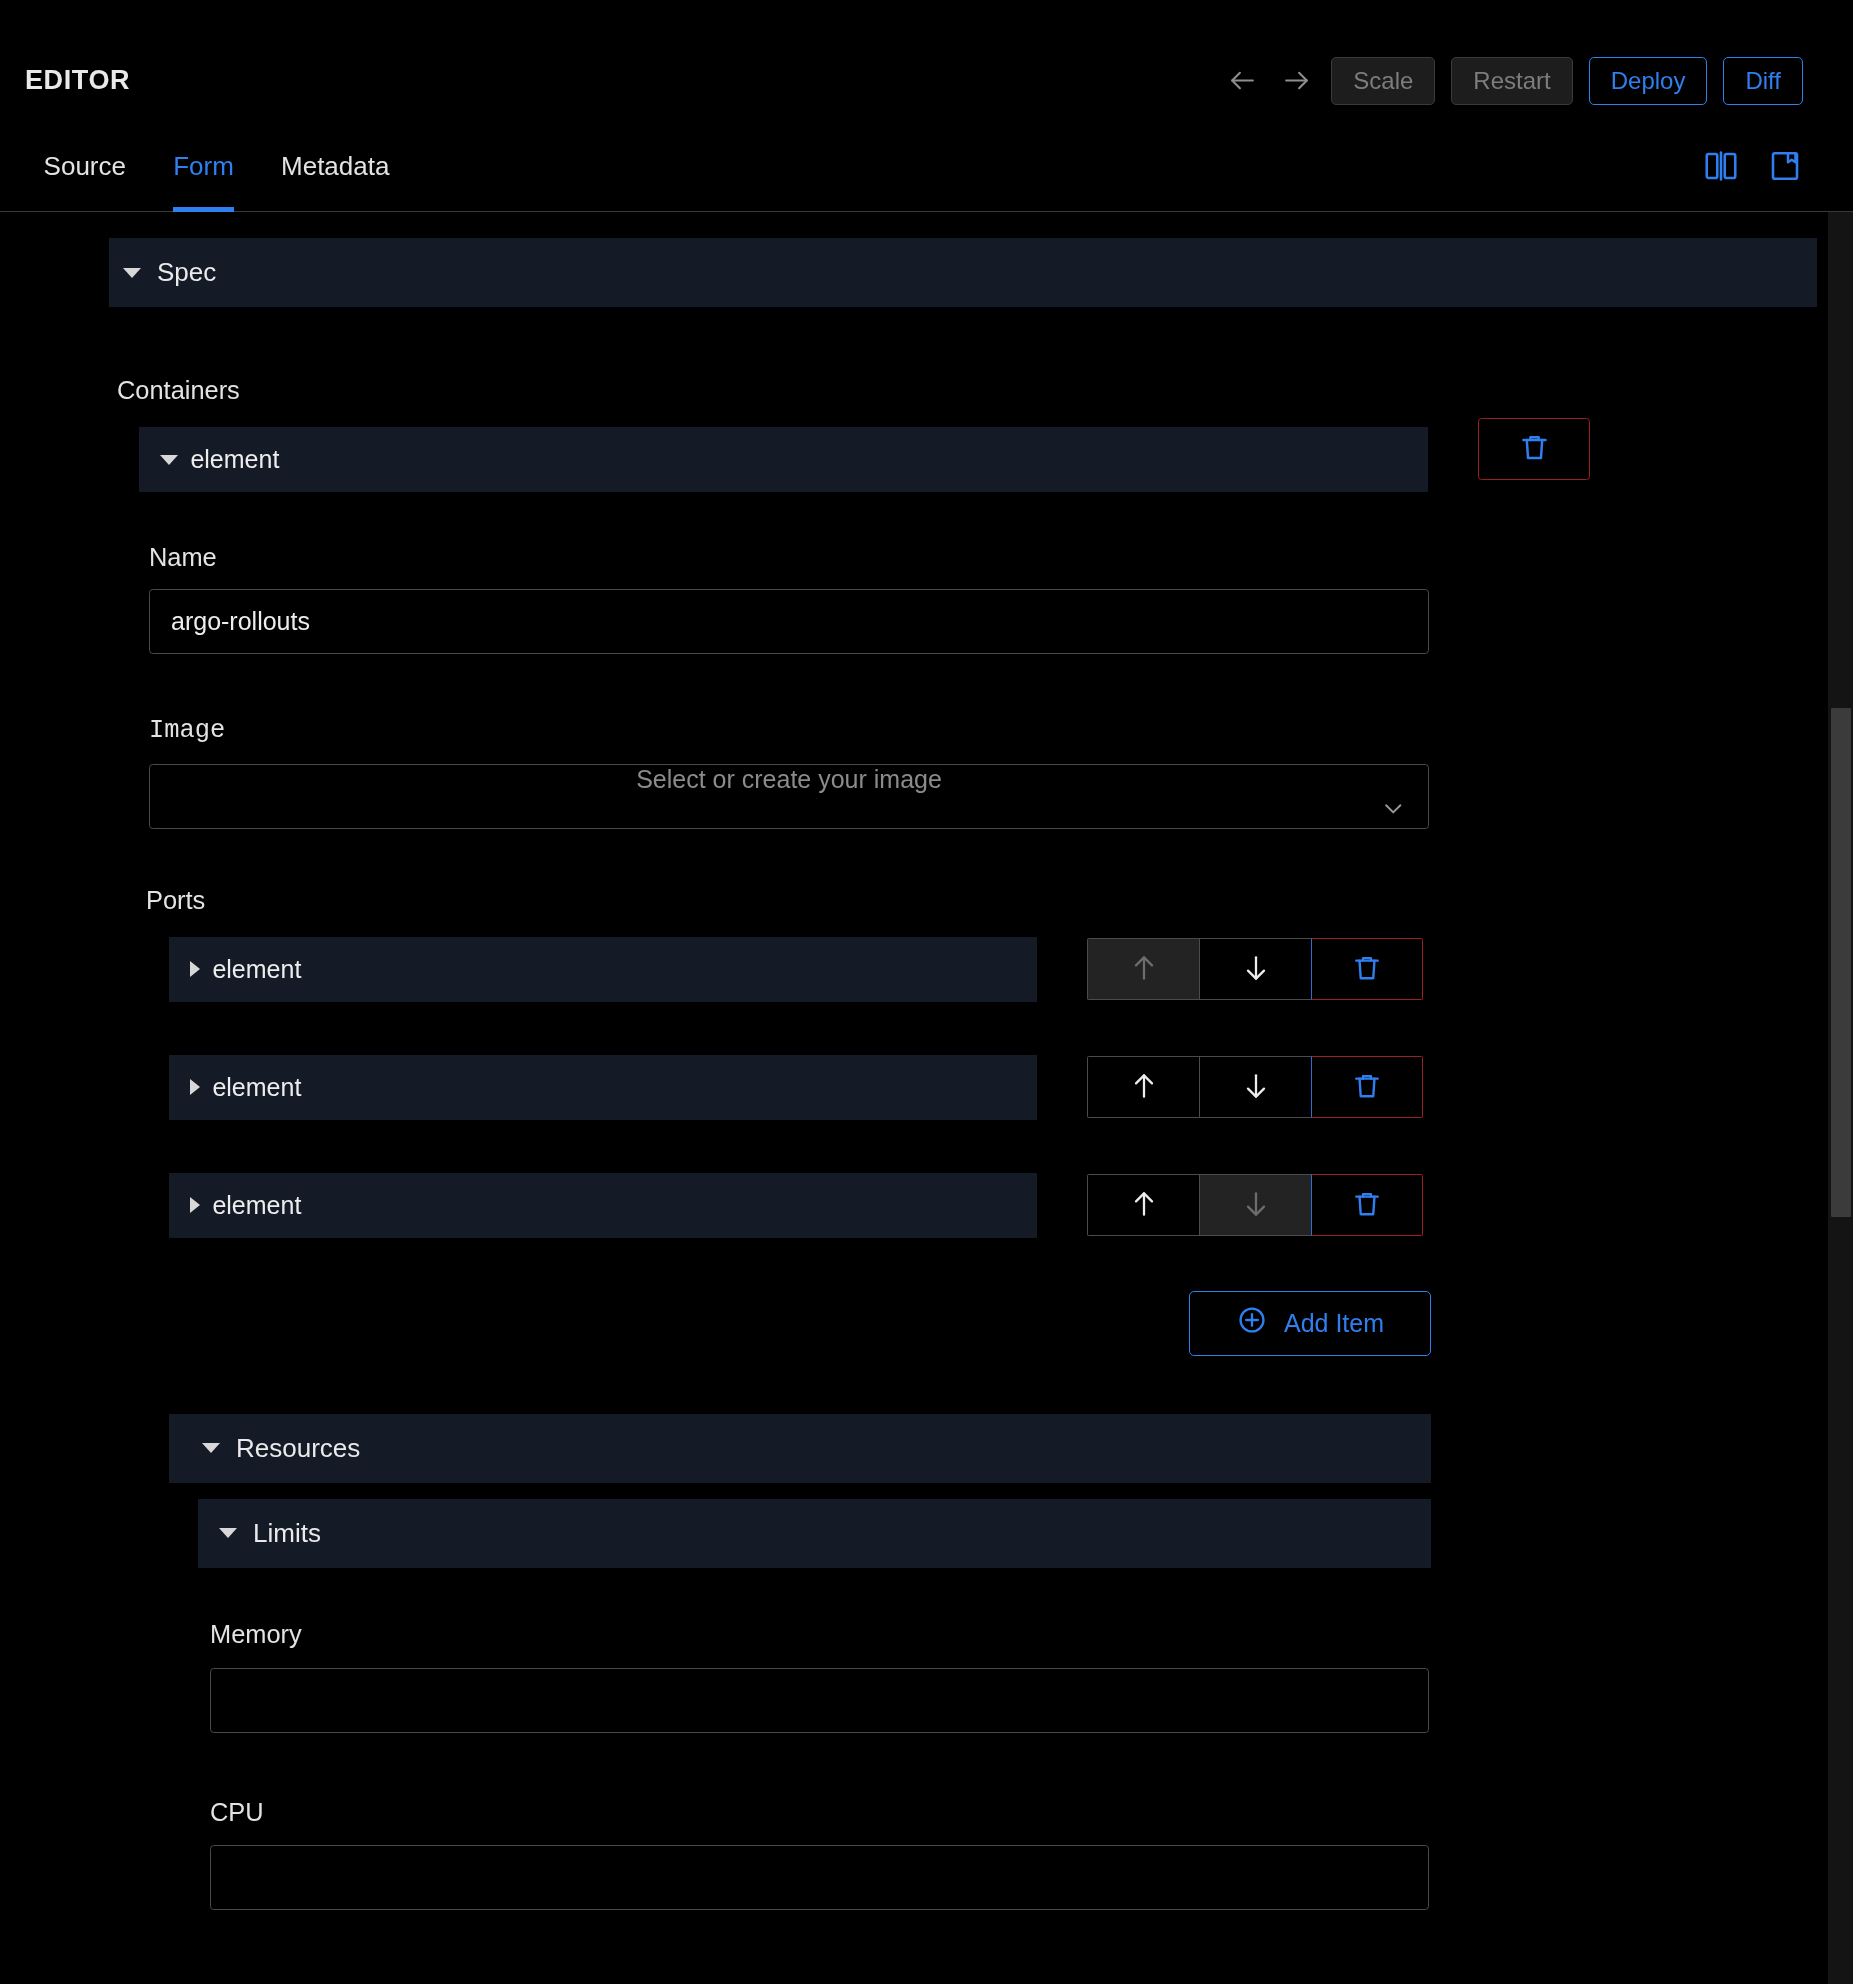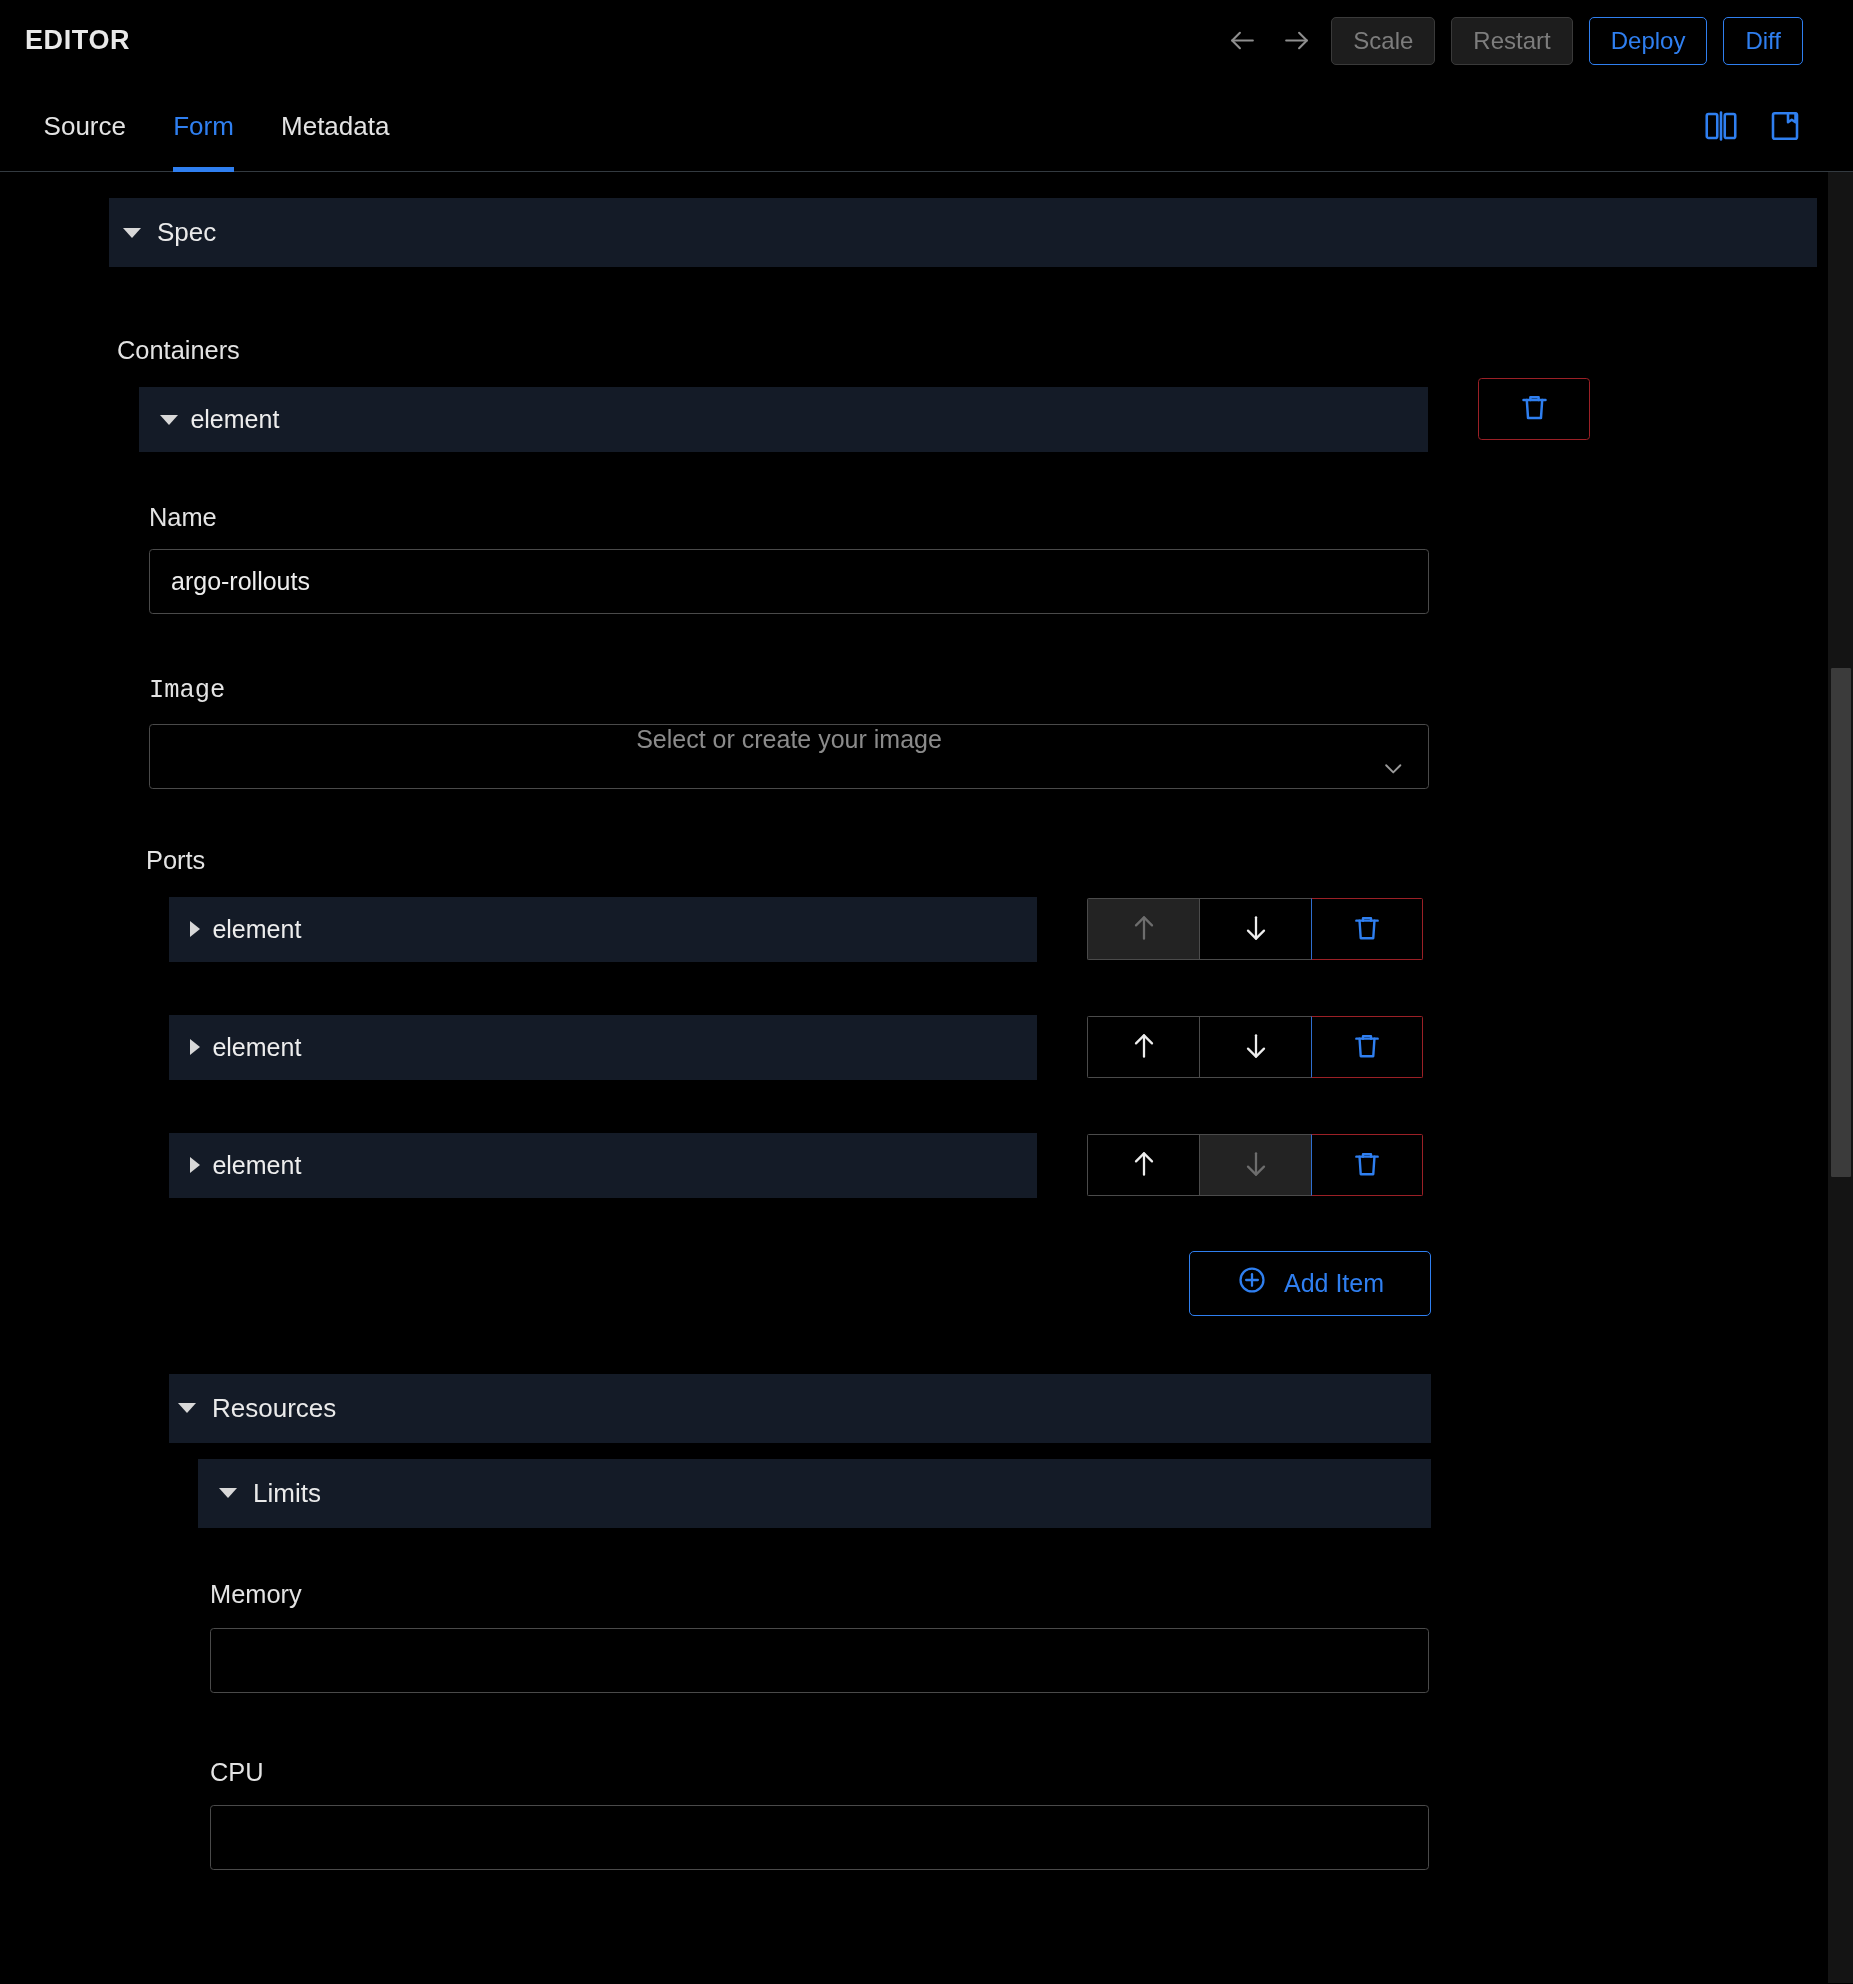--- a/index.html
+++ b/index.html
@@ -5,21 +5,21 @@
   * { box-sizing: border-box; margin: 0; padding: 0; }
   html, body {
     width: 1853px;
     height: 1985px;
     background: #000000;
     font-family: "Liberation Sans", sans-serif;
     color: #e6e6e6;
     overflow: hidden;
   }
 
-  .app { position: relative; width: 1853px; height: 1752px; background: #0369a1; }
+  .app { position: relative; width: 1853px; height: 1752px; background: #0369a1; margin-top: 40px; }
 
   
   .header {
     position: relative;
     height: 81px;
     display: flex;
     align-items: center;
     padding: 0 50px 0 25px;
     background: #000;
   }
@@ -110,21 +110,21 @@
   .section-head {
     background: #141b27;
     display: flex;
     align-items: center;
     height: 69px;
   }
   .section-head .caret { margin-right: 16px; }
   .section-head .title { font-size: 26px; color: #eaeaea; }
 
   .spec-head { margin-left: 109px; margin-right: 36px; padding-left: 14px; }
-  .resources-head { margin-left: 169px; margin-right: 422px; padding-left: 9px; }
+  .resources-head { margin-left: 169px; margin-right: 422px; padding-left: 33px; }
   .limits-head { margin-left: 198px; margin-right: 422px; padding-left: 21px; }
 
   .caret-down {
     width: 0; height: 0;
     border-left: 9.3px solid transparent;
     border-right: 9.3px solid transparent;
     border-top: 10.5px solid #d8d8d8;
   }
   .caret-right {
     width: 0; height: 0;

